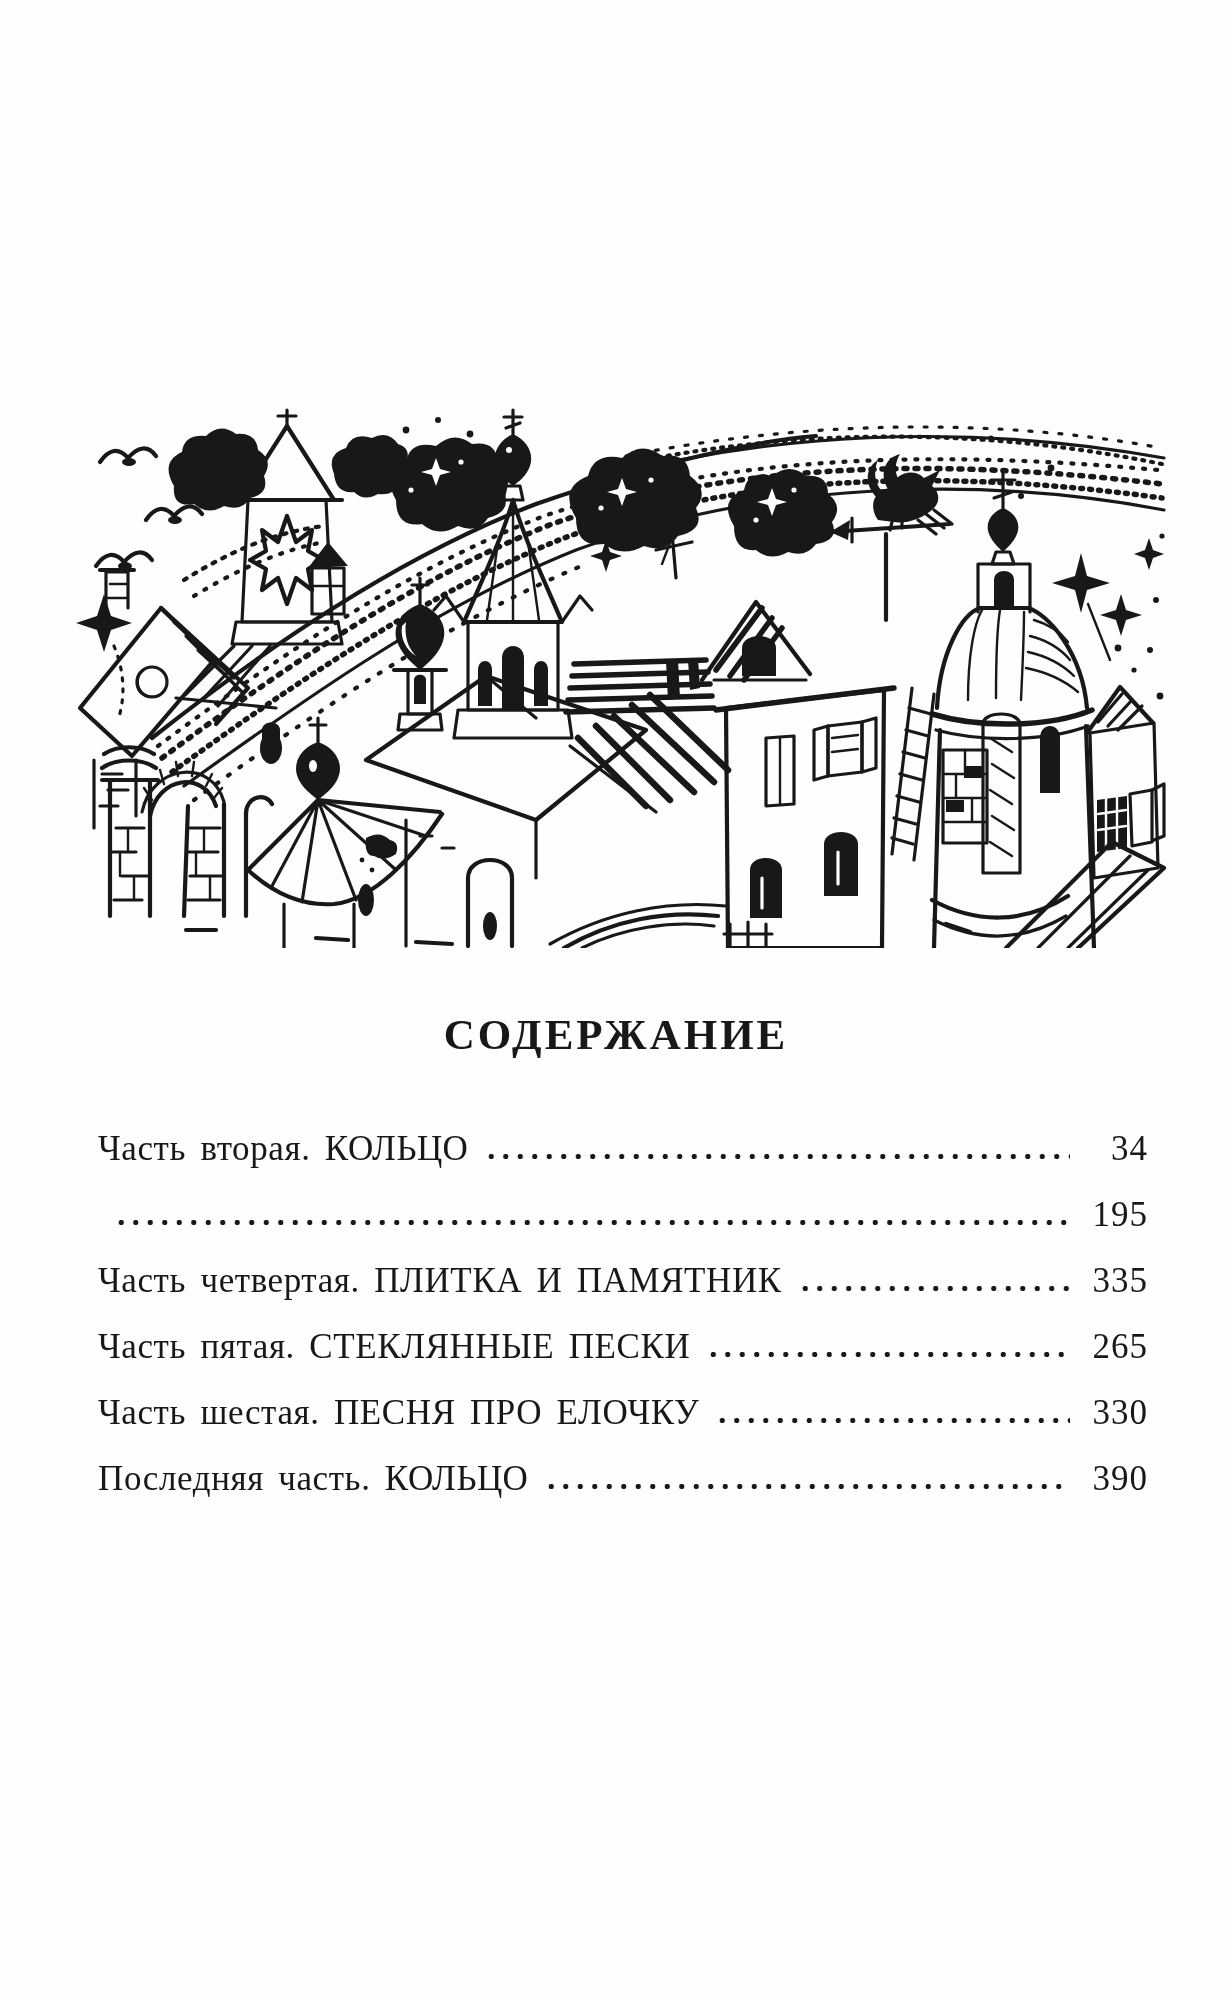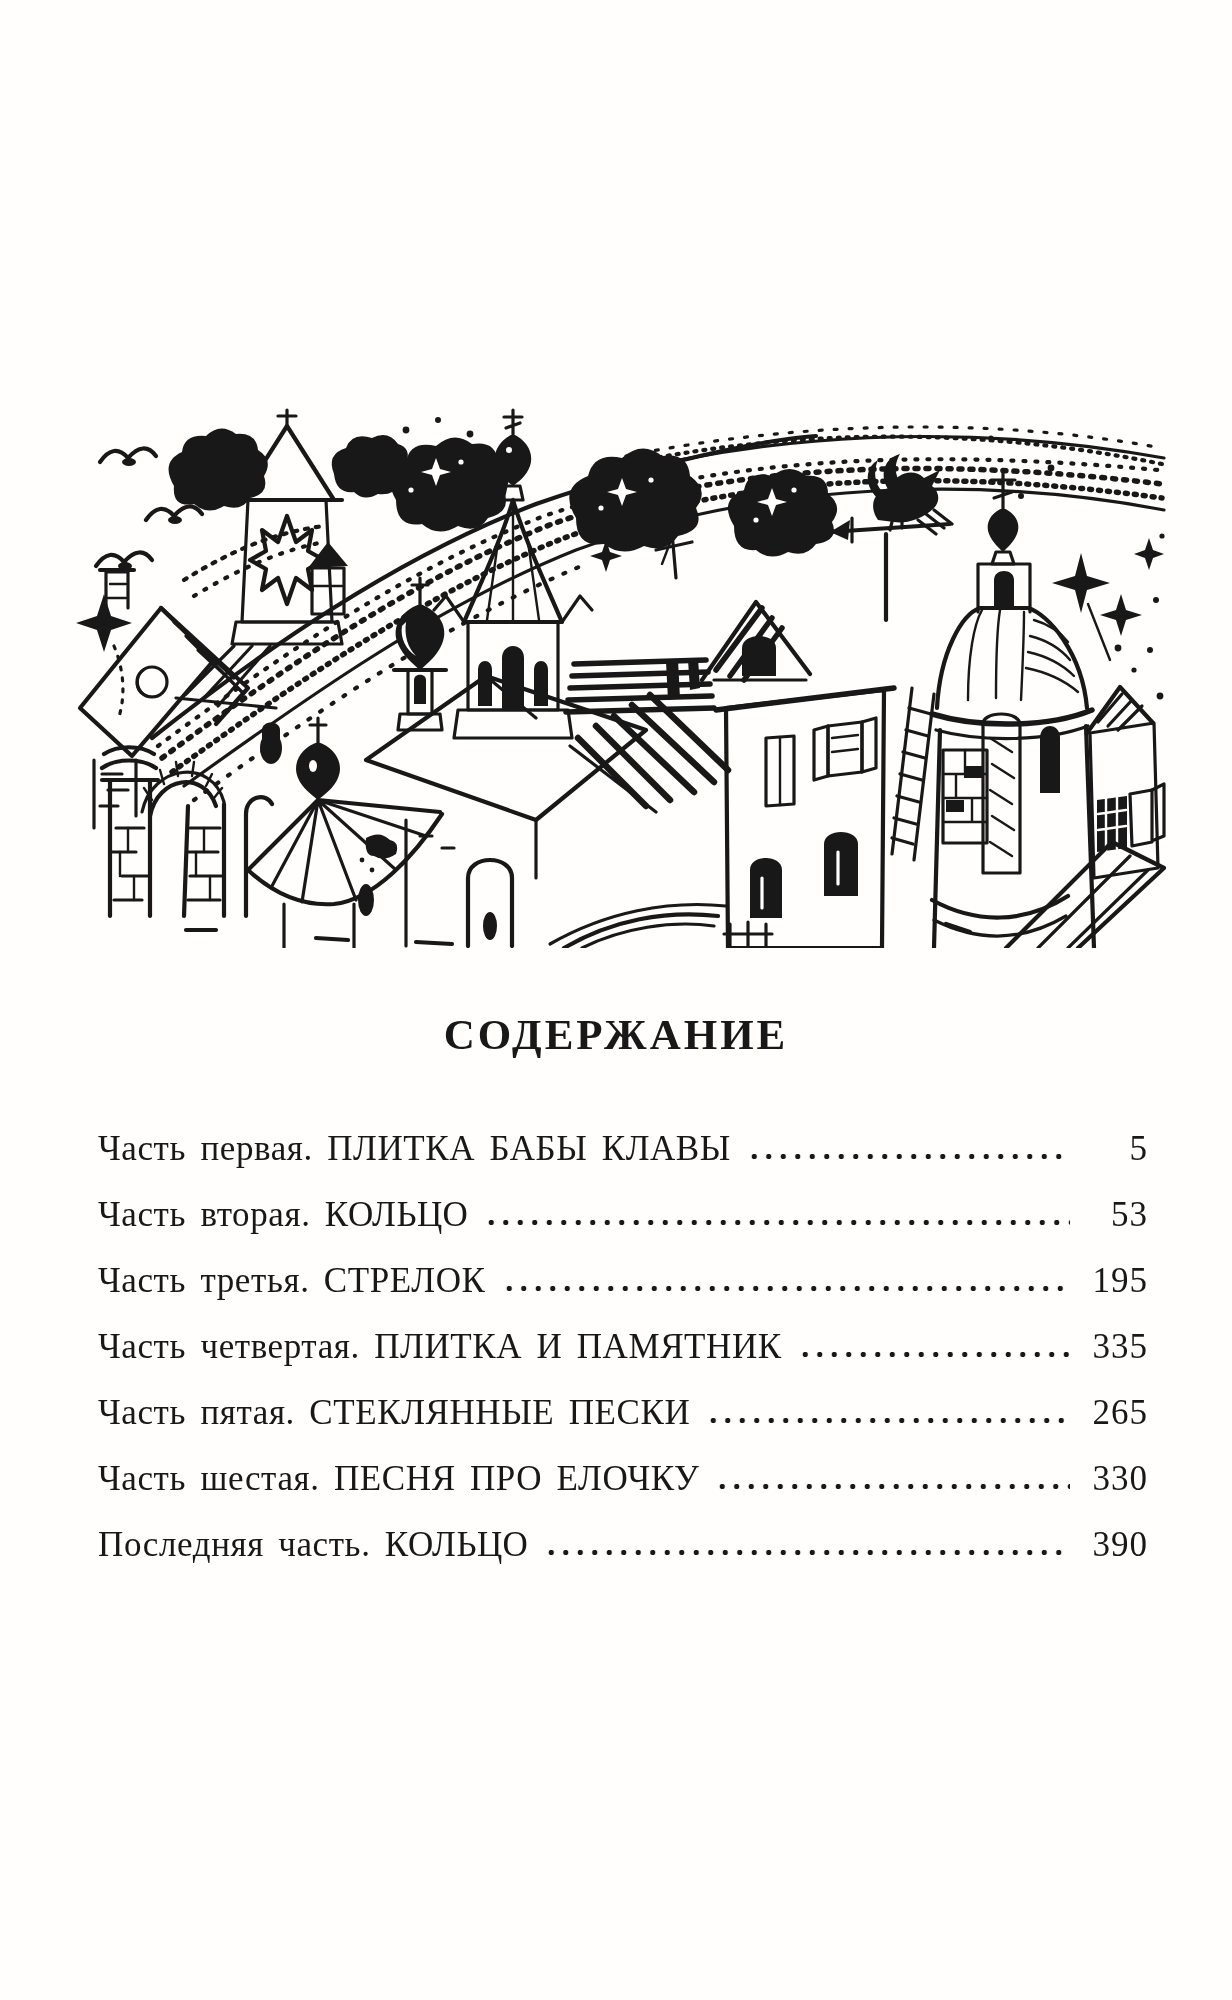--- a/index.html
+++ b/index.html
@@ -309,34 +309,28 @@
         <circle class="f" cx="316" cy="448" r="2.4"></circle>
       <circle class="f" cx="306" cy="462" r="2.4"></circle>
       <path class="k w3" d="M 218 496 L 218 540 M 288 496 L 288 540"></path>
     </g>
   </svg>
 
   <h1 class="heading">СОДЕРЖАНИЕ</h1>
 
   <div class="toc">
 
-    <div class="row">
-      <span class="lbl">Часть первая. ПЛИТКА БАБЫ КЛАВЫ</span>
-      <span class="leader"></span>
-      <span class="pg">5</span>
-    </div>
 
     <div class="row">
       <span class="lbl">Часть вторая. КОЛЬЦО</span>
       <span class="leader"></span>
-      <span class="pg">53</span>
-    </div>
-
-    <div class="row">
-      <span class="lbl">Часть третья. СТРЕЛОК</span>
+      <span class="pg">34</span>
+    </div>
+
+    <div class="row">
       <span class="leader"></span>
       <span class="pg">195</span>
     </div>
 
     <div class="row">
       <span class="lbl">Часть четвертая. ПЛИТКА И ПАМЯТНИК</span>
       <span class="leader"></span>
       <span class="pg">335</span>
     </div>
 

